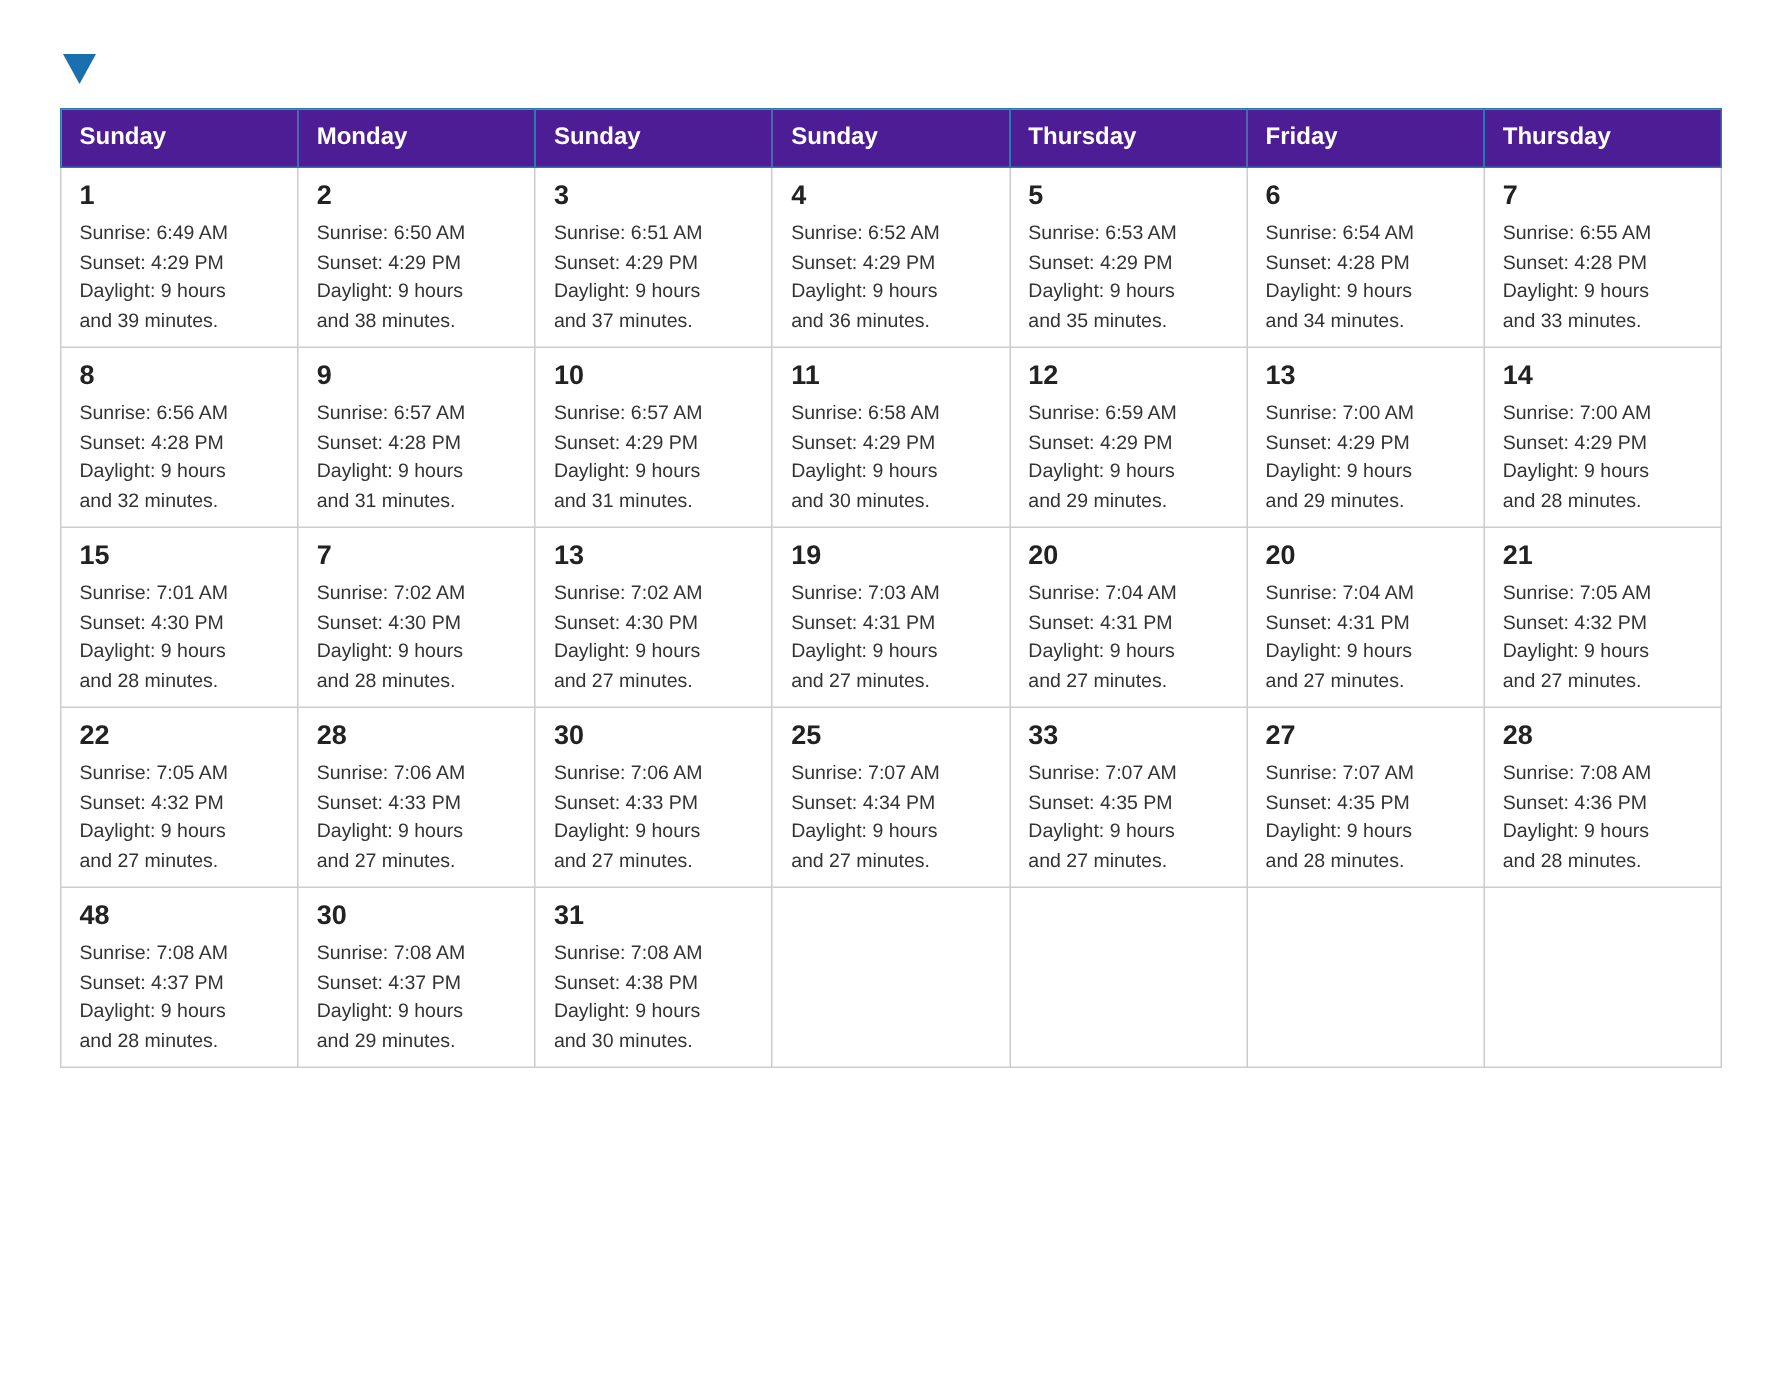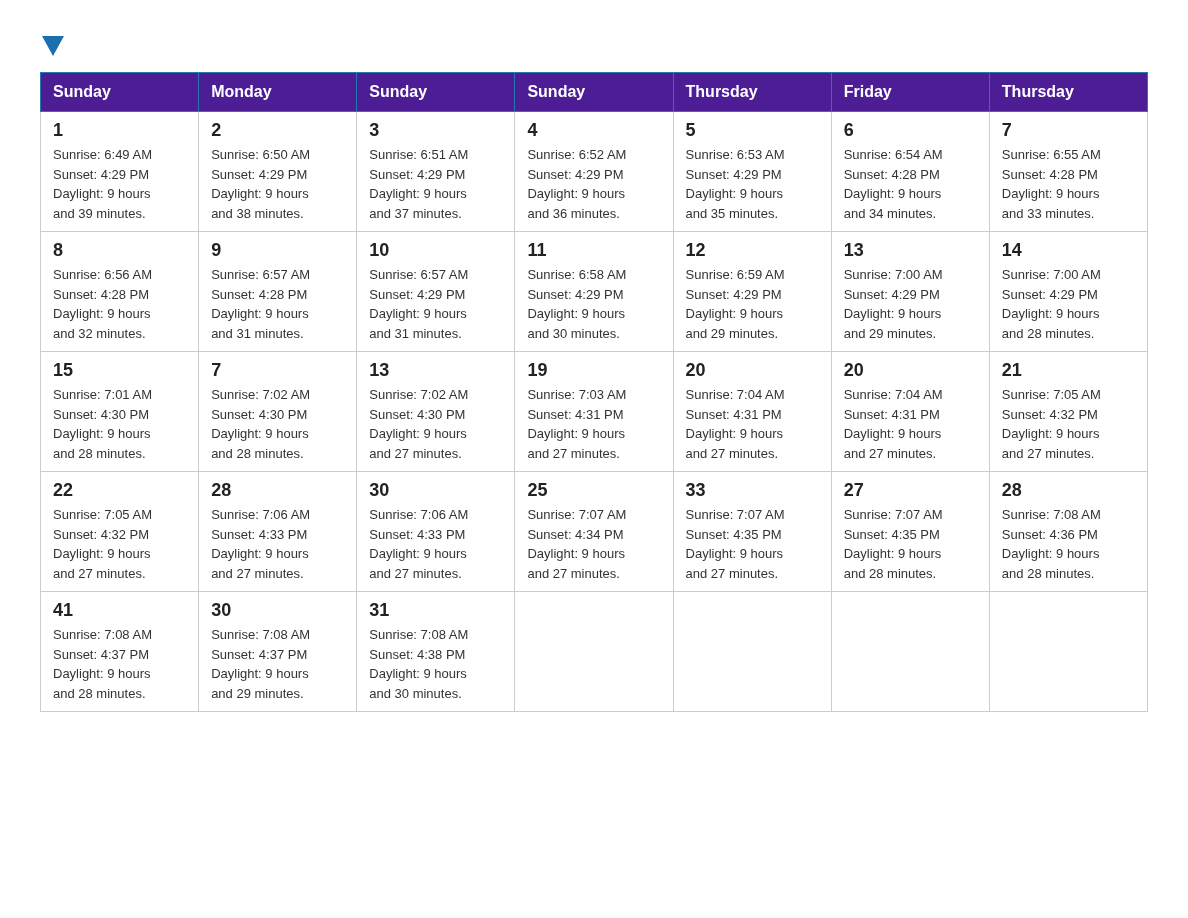--- a/index.html
+++ b/index.html
@@ -224,21 +224,21 @@
         <span class="day-num">27</span>
         <span class="day-info">Sunrise: 7:07 AM<br>Sunset: 4:35 PM<br>Daylight: 9 hours<br>and 28 minutes.</span>
       </td>
         <td>
         <span class="day-num">28</span>
         <span class="day-info">Sunrise: 7:08 AM<br>Sunset: 4:36 PM<br>Daylight: 9 hours<br>and 28 minutes.</span>
       </td>
       </tr>
       <tr>
         <td>
-        <span class="day-num">41</span>
+        <span class="day-num">48</span>
         <span class="day-info">Sunrise: 7:08 AM<br>Sunset: 4:37 PM<br>Daylight: 9 hours<br>and 28 minutes.</span>
       </td>
         <td>
         <span class="day-num">30</span>
         <span class="day-info">Sunrise: 7:08 AM<br>Sunset: 4:37 PM<br>Daylight: 9 hours<br>and 29 minutes.</span>
       </td>
         <td>
         <span class="day-num">31</span>
         <span class="day-info">Sunrise: 7:08 AM<br>Sunset: 4:38 PM<br>Daylight: 9 hours<br>and 30 minutes.</span>
       </td>

